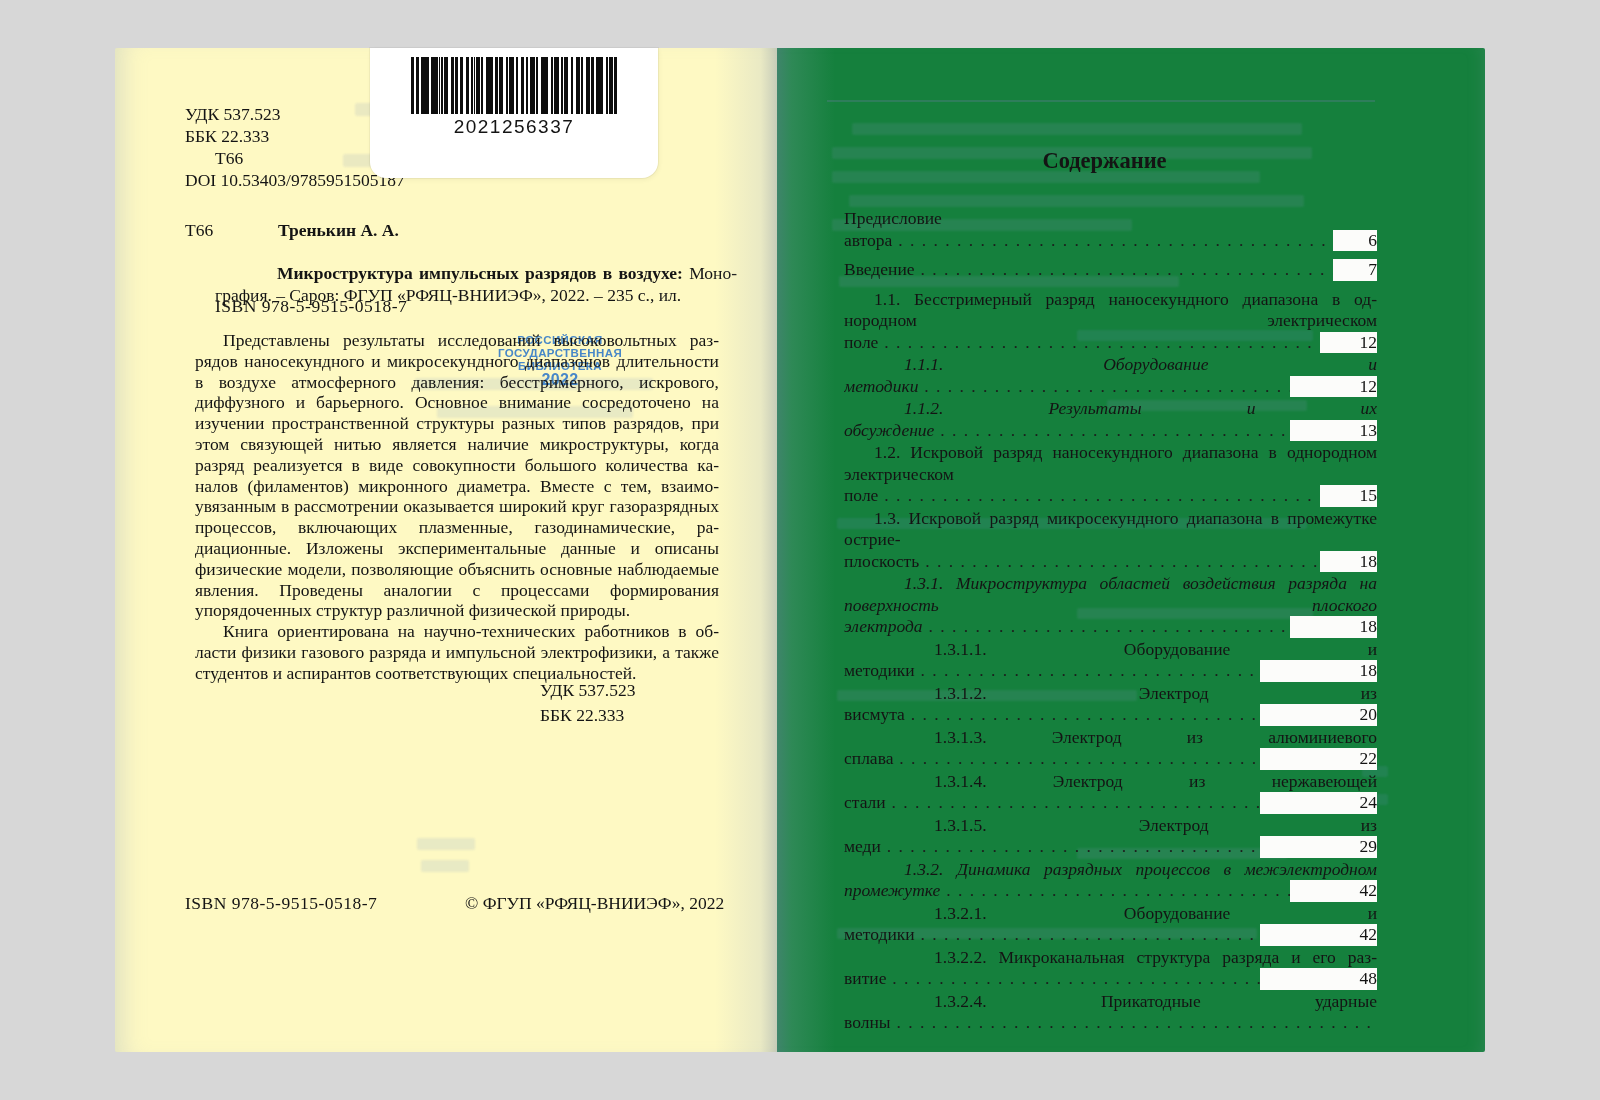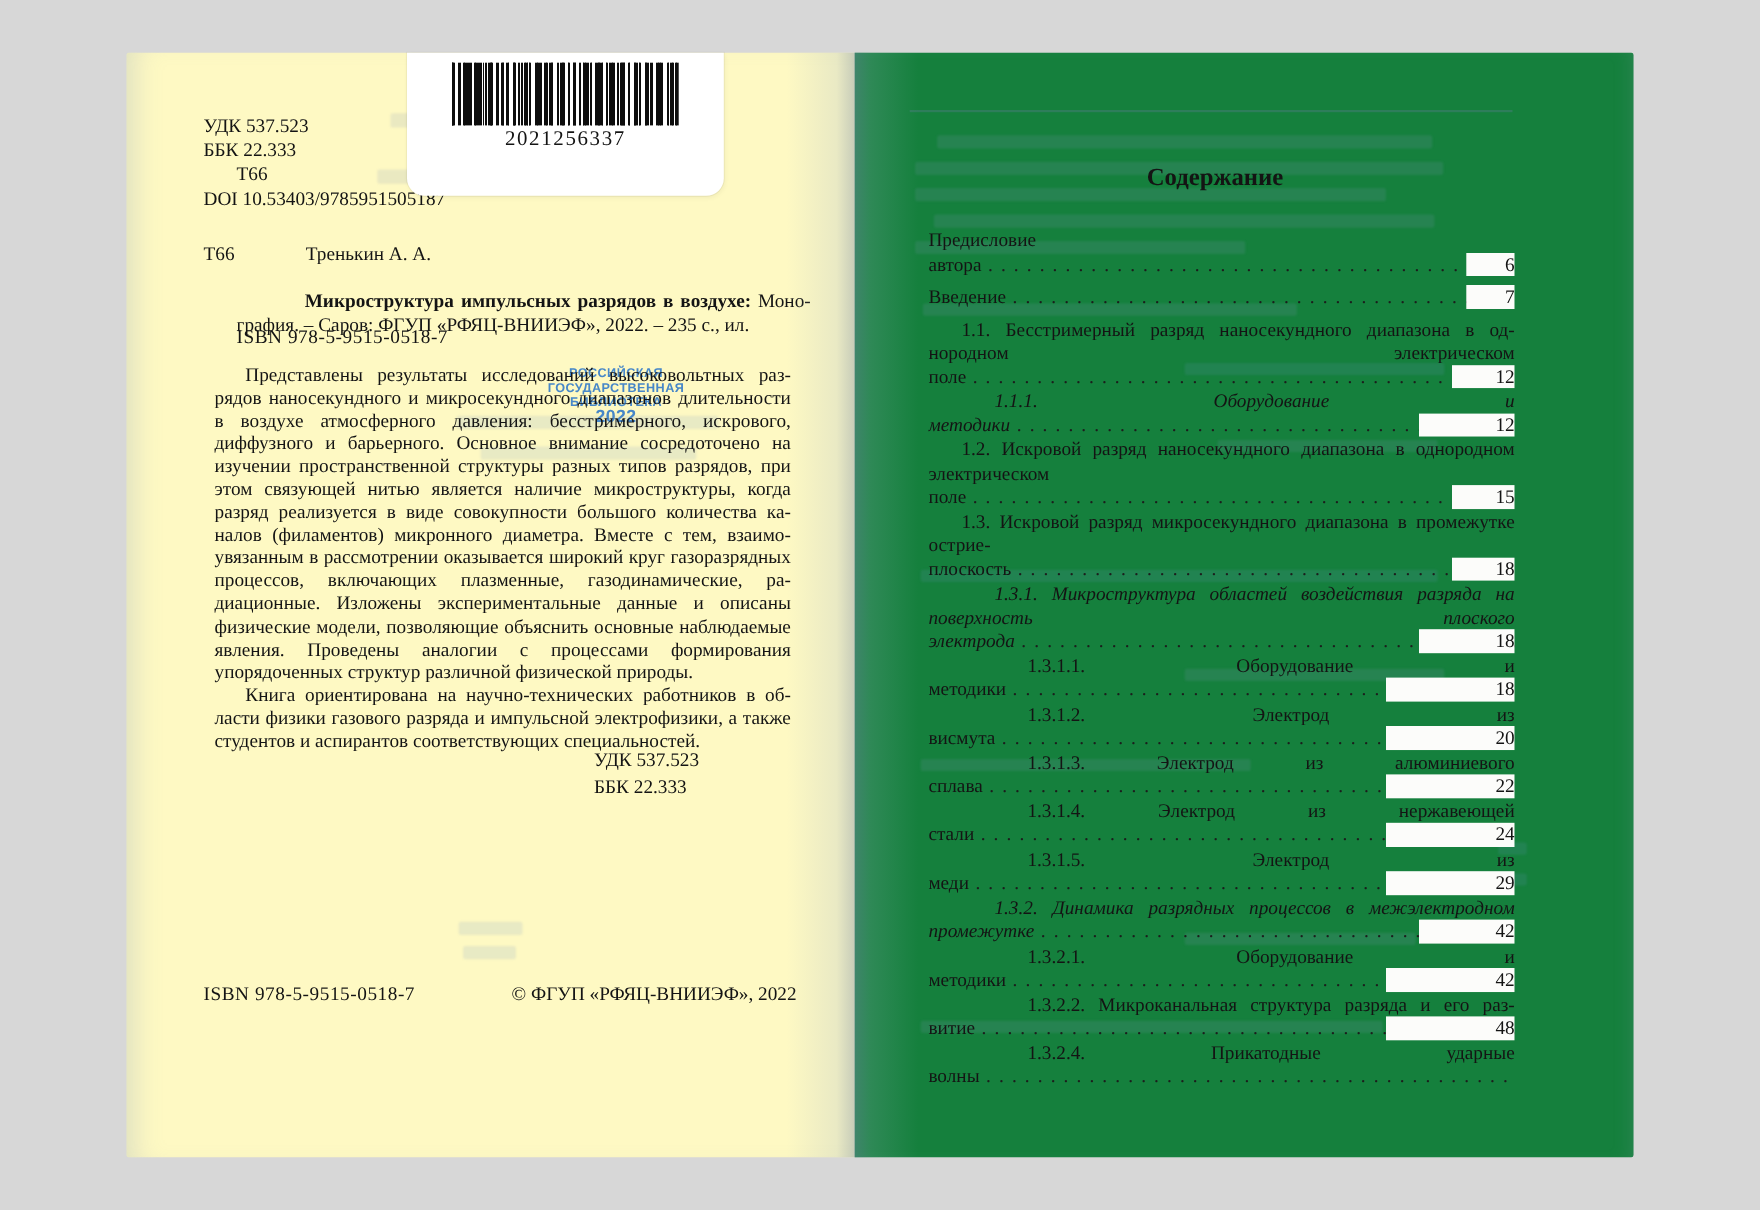--- a/index.html
+++ b/index.html
@@ -40,23 +40,23 @@
     box-shadow:0 0 0 1px rgba(0,0,0,.045),1px 2px 5px rgba(0,0,0,.05);
   }
   .barcode-bars{
     margin:9px auto 0;width:206px;height:57px;
     background:
       repeating-linear-gradient(90deg,#0d0d0d 0 2px,rgba(0,0,0,0) 2px 5px),
       repeating-linear-gradient(90deg,#0d0d0d 0 1px,rgba(0,0,0,0) 1px 7px),
       repeating-linear-gradient(90deg,#0d0d0d 0 3px,rgba(0,0,0,0) 3px 11px),
       repeating-linear-gradient(90deg,#0d0d0d 0 1px,rgba(0,0,0,0) 1px 17px);
   }
-  .barcode-number{text-align:center;font-size:19px;letter-spacing:1.5px;margin-top:2px;font-family:Liberation Serif, serif;}
+  .barcode-number{text-align:center;font-size:19px;letter-spacing:1.5px;margin-top:2px;font-family:Liberation Sans, sans-serif;}
   .entry-code{left:70px;top:172px;font-size:17.5px;}
-  .entry-author{left:163px;top:172px;font-size:17.5px;font-weight:normal;}
+  .entry-author{left:163px;top:172px;font-size:17.5px;font-weight:bold;}
   .entry-title{left:100px;top:196px;width:522px;font-size:17.5px;line-height:22px;text-align:justify;text-indent:62px;hyphens:manual;}
   .entry-title .b{font-weight:bold;margin-top:12px;}
   .isbn-top{left:100px;top:248px;font-size:17.5px;letter-spacing:.5px;}
   .stamp{
     left:365px;top:238px;width:160px;text-align:center;
     font-family:"Liberation Sans",sans-serif;font-weight:bold;
     font-size:11.5px;line-height:13px;letter-spacing:.4px;
   }
   .stamp .yr{font-size:16px;}
   .abstract{left:80px;top:282px;width:524px;font-size:17.5px;line-height:20.8px;text-align:justify;hyphens:manual;}
@@ -177,20 +177,24 @@
     <span class="toc-page">7</span>
   </div>
         <div class="toc-entry lv-l2">
     <span class="toc-text">1.1. Бесстримерный разряд наносекундного диапазона в од­нородном электрическом поле</span>
     <span class="toc-page">12</span>
   </div>
         <div class="toc-entry lv-l3">
     <span class="toc-text">1.1.1. Оборудование и методики</span>
     <span class="toc-page">12</span>
   </div>
+        <div class="toc-entry lv-l3">
+    <span class="toc-text">1.1.2. Результаты и их обсуждение</span>
+    <span class="toc-page">13</span>
+  </div>
         <div class="toc-entry lv-l2">
     <span class="toc-text">1.2. Искровой разряд наносекундного диапазона в одно­родном электрическом поле</span>
     <span class="toc-page">15</span>
   </div>
         <div class="toc-entry lv-l2">
     <span class="toc-text">1.3. Искровой разряд микросекундного диапазона в проме­жутке острие-плоскость</span>
     <span class="toc-page">18</span>
   </div>
         <div class="toc-entry lv-l3">
     <span class="toc-text">1.3.1. Микроструктура областей воздействия разряда на поверхность плоского электрода</span>

